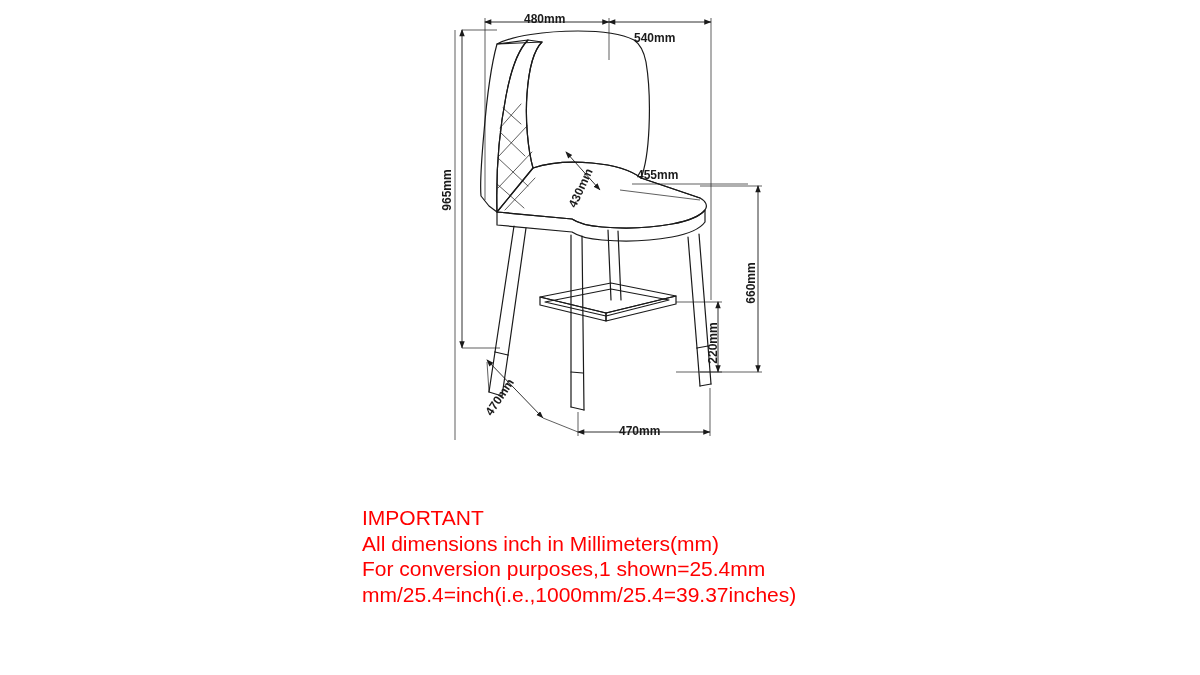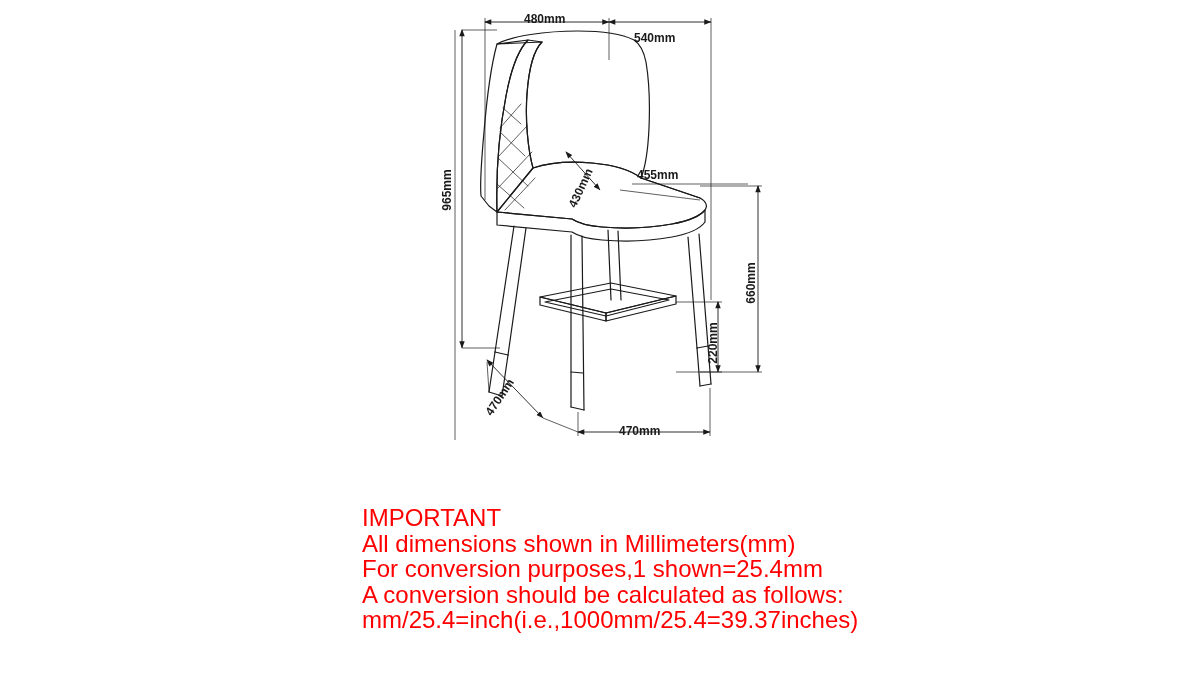--- a/index.html
+++ b/index.html
@@ -31,21 +31,21 @@
   }
   .vert {
     transform-origin: center center;
   }
   #notes {
     position: absolute;
     left: 362px;
     top: 505px;
     color: #ff0000;
     font-family: "Liberation Sans", sans-serif;
-    font-size: 24px;
+    font-size: 21px;
     line-height: 25.5px;
     font-weight: 400;
     white-space: nowrap;
   }
   #notes div { letter-spacing: 0px; }
   svg { display: block; }
 </style>
 </head>
 <body>
 
@@ -175,19 +175,18 @@
   <div class="dim-label vert" style="left:730px; top:276px; transform:rotate(-90deg);">660mm</div>
 
   <div class="dim-label vert" style="left:692px; top:336px; transform:rotate(-90deg);">220mm</div>
 
   <div class="dim-label vert" style="left:479px; top:390px; transform:rotate(-56deg);">470mm</div>
 
   <div class="dim-label" style="left:619px; top:424px;">470mm</div>
 
   <div id="notes">
     <div>IMPORTANT</div>
-    <div>All dimensions shown in Millimeters(mm)</div>
+    <div>All dimensions inch in Millimeters(mm)</div>
     <div>For conversion purposes,1 shown=25.4mm</div>
-    <div>A conversion should be calculated as follows:</div>
     <div>mm/25.4=inch(i.e.,1000mm/25.4=39.37inches)</div>
   </div>
 
 </div>
 
 </body></html>

